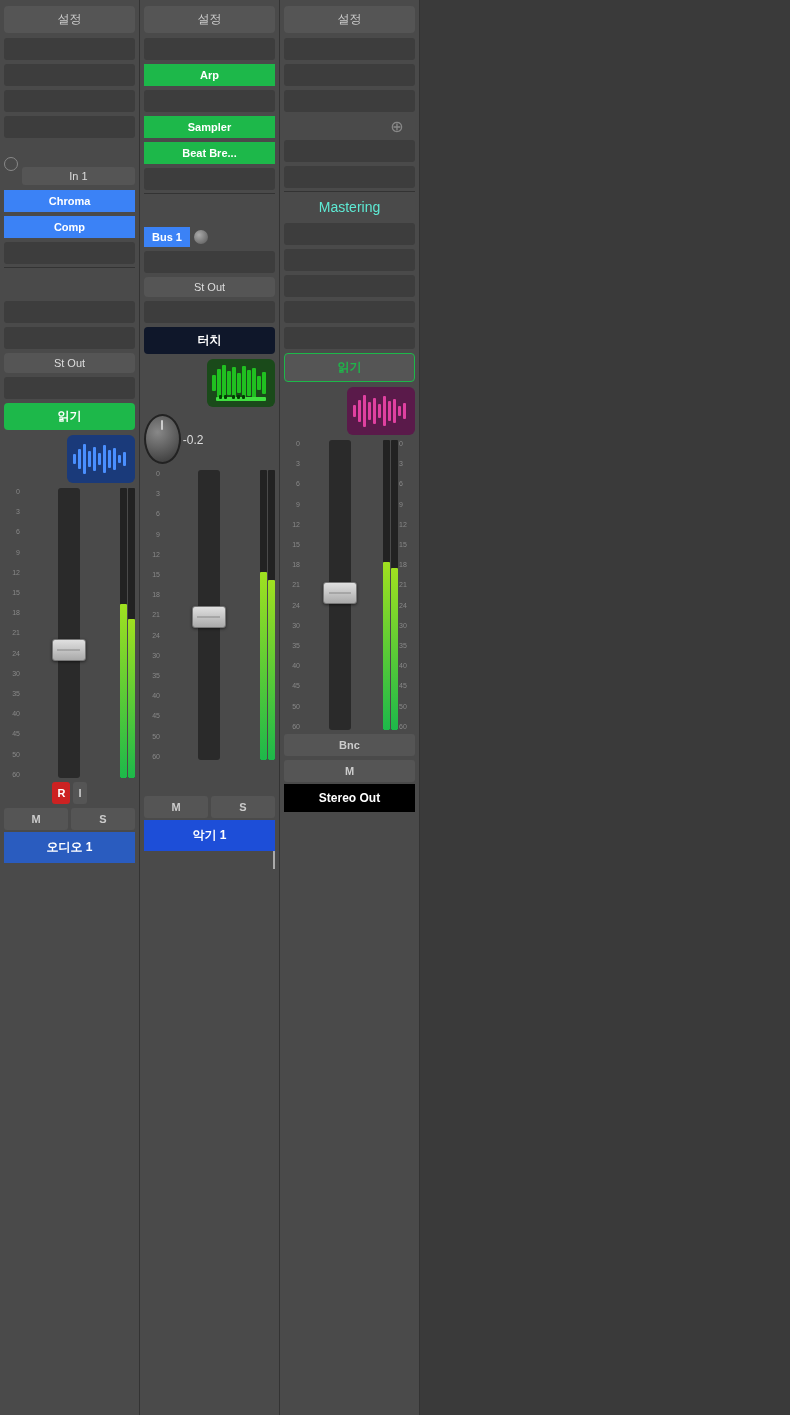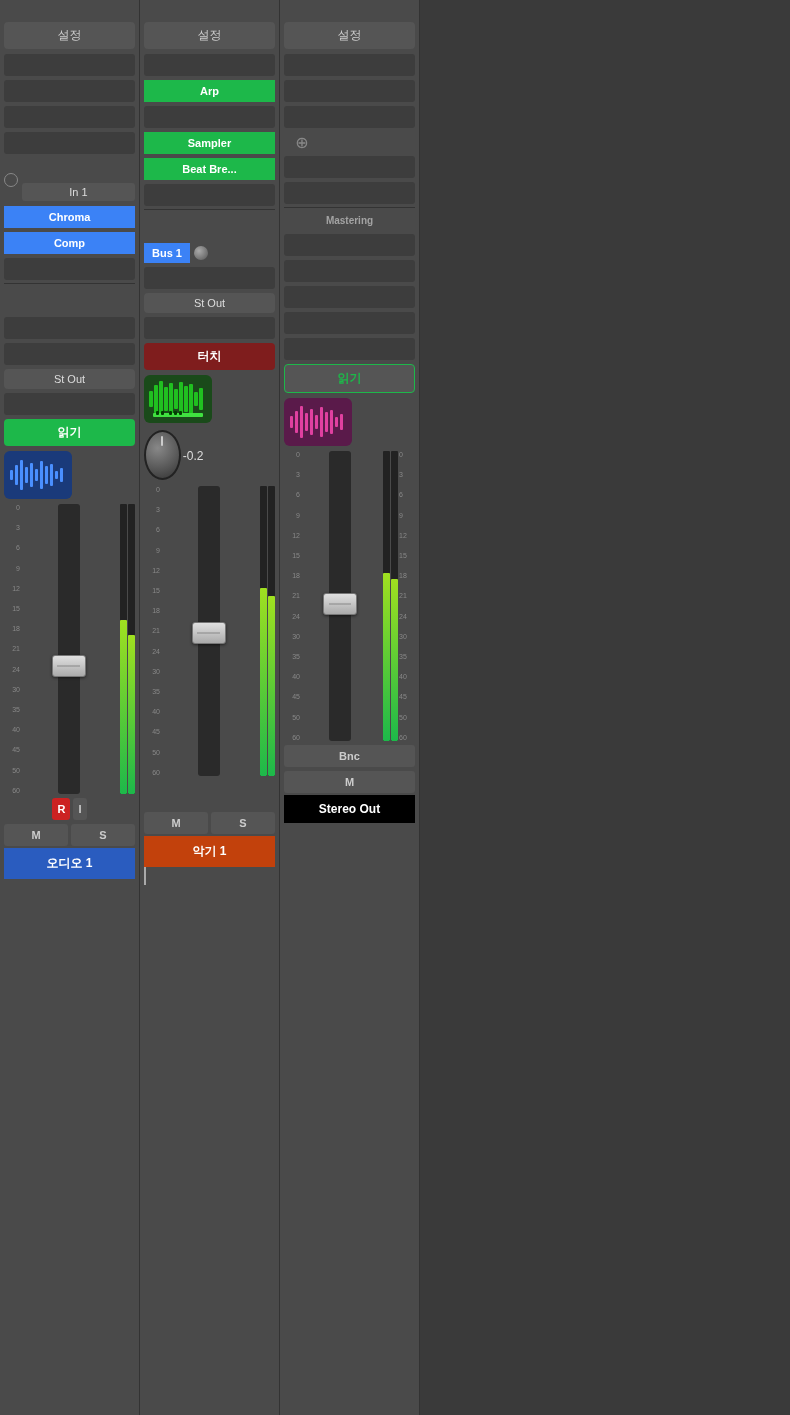--- a/index.html
+++ b/index.html
@@ -15,24 +15,24 @@
       display: flex;
       width: 790px;
       min-height: 1415px;
       background: #3a3a3a;
     }
 
     
     .channel-strip {
       display: flex;
       flex-direction: column;
-      align-items: flex-start;
+      align-items: flex-end;
       background: #4a4a4a;
       border-right: 1px solid #333;
-      padding: 16px 4px;
+      padding: 0 4px;
       position: relative;
     }
 
     .channel-strip-1 { width: 140px; }
     .channel-strip-2 { width: 140px; }
     .channel-strip-3 { width: 140px; }
 
     .right-area {
       flex: 1;
       background: #3a3a3a;
@@ -152,23 +152,23 @@
       color: #ddd;
       font-size: 11px;
       padding: 4px 8px;
       margin: 2px 0;
       cursor: pointer;
       text-align: center;
     }
 
     
     .mastering-label {
-      color: #a3a3a3;
-      font-size: 10px;
-      font-weight: 700;
+      color: #5eead4;
+      font-size: 14px;
+      font-weight: 400;
       padding: 6px 0;
       text-align: center;
       width: 100%;
     }
 
     
     .chain-icon {
       width: 36px;
       height: 24px;
       display: flex;
@@ -185,21 +185,21 @@
       border-radius: 4px;
       color: #fff;
       font-size: 12px;
       font-weight: 600;
       padding: 5px 8px;
       margin: 2px 0;
       cursor: pointer;
       text-align: center;
     }
     .auto-btn.green-auto { background: #1db84a; }
-    .auto-btn.gold-auto { background: #7f1d1d; }
+    .auto-btn.gold-auto { background: #0f172a; }
 
     
     .waveform-display {
       width: 68px;
       height: 48px;
       border-radius: 6px;
       display: flex;
       align-items: center;
       justify-content: center;
       margin: 3px 0;
@@ -277,21 +277,21 @@
     
     .track-label {
       width: 100%;
       padding: 7px 4px;
       text-align: center;
       font-size: 12px;
       font-weight: 600;
       color: #fff;
     }
     .track-label.blue-track { background: #2a5cbf; }
-    .track-label.green-track { background: #c2410c; }
+    .track-label.green-track { background: #1d4ed8; }
     .track-label.pink-track { background: #000000; }
 
     
     .h-divider {
       width: 100%;
       height: 1px;
       background: #333;
       margin: 1px 0;
     }
 

